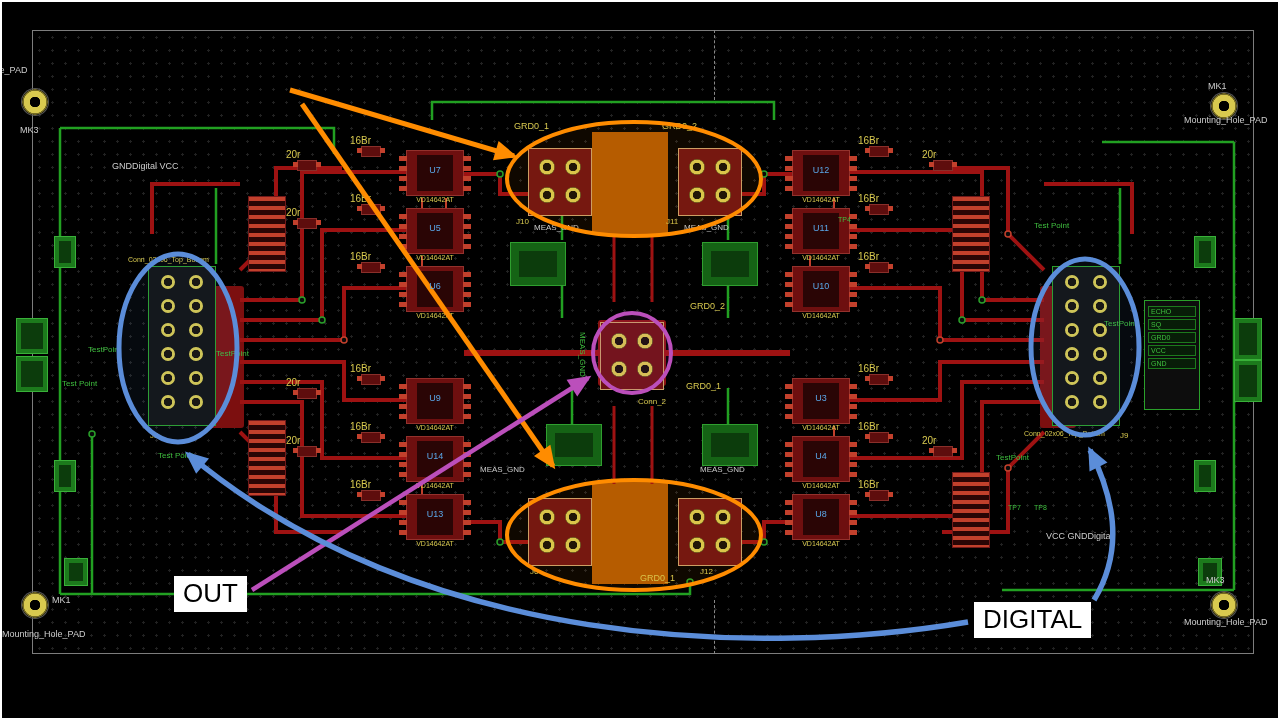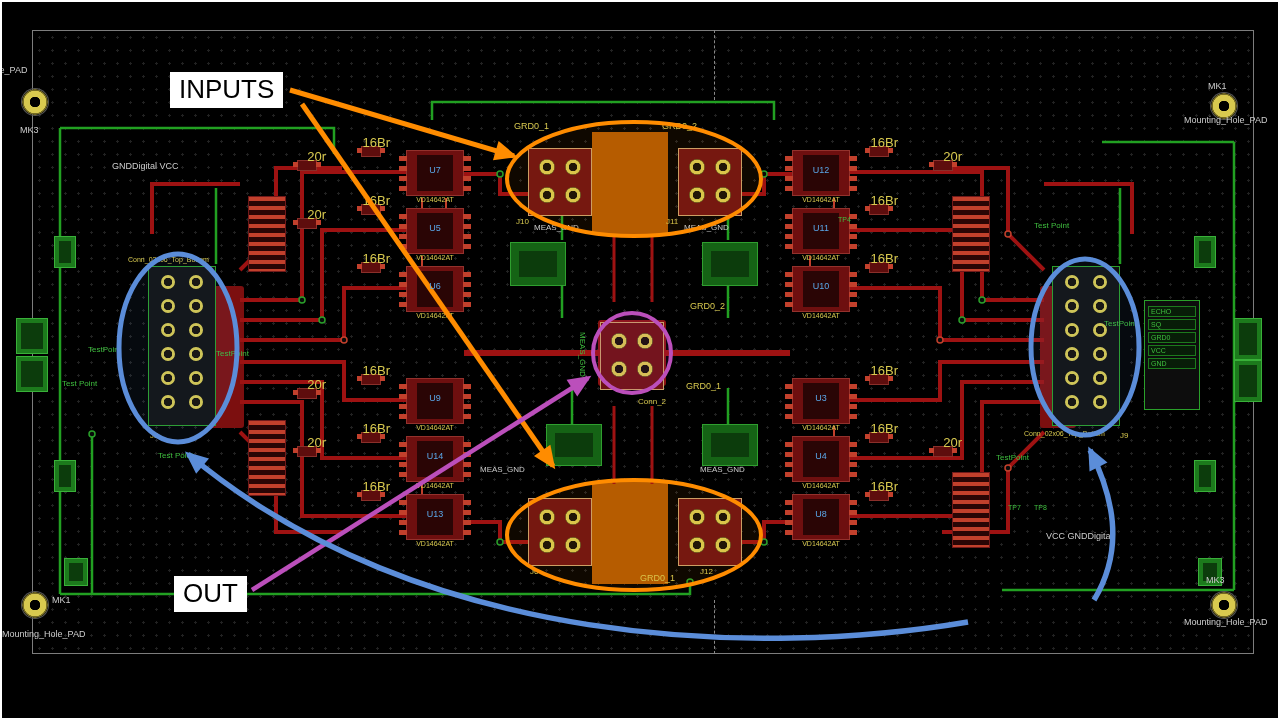--- a/index.html
+++ b/index.html
@@ -26,21 +26,21 @@
   .gpad.s{width:14px;height:14px;}
   .gp{position:absolute;background:#156315;border:1px solid #2f9f2f;}
   .gp b{position:absolute;left:8px;right:8px;top:8px;bottom:8px;background:#0c3c0c;}
   .comb{position:absolute;background:repeating-linear-gradient(180deg,#c2402c 0px,#c2402c 4px,#2a0505 4px,#2a0505 9px);border:1px solid #701a1a;}
   .eb{position:absolute;background:#1c7a1c;border:1px solid #39b039;}
   .eb b{position:absolute;left:4px;right:4px;top:4px;bottom:4px;background:#0c3c0c;}
   .echoblk{position:absolute;background:#0d0d0d;border:1px solid #2aa02a;padding:3px 2px;box-sizing:border-box;}
   .pinlbl{color:#3fbf3f;font-size:7px;line-height:1.3;border:1px solid #1c7a1c;margin:2px 1px;padding:0 2px;background:#081d08;}
   .pv{position:absolute;width:18px;height:9px;background:#5e0d0d;border:1px solid #8a2f2a;}
   .pv i{display:block;position:absolute;top:1px;width:5px;height:5px;background:#c2402c;}
-  .pvlbl{position:absolute;width:40px;text-align:right;color:#d8c94f;font-size:13px;white-space:nowrap;}
+  .pvlbl{position:absolute;width:40px;text-align:left;color:#d8c94f;font-size:10px;white-space:nowrap;}
   .slbl{position:absolute;white-space:nowrap;line-height:1;}
   
   .callout{position:absolute;background:#fff;color:#000;font-size:26px;line-height:34px;padding:0 9px 2px;white-space:nowrap;}
 </style>
 </head>
 <body>
 
 <div class="frame">
   <div id="board">
 
@@ -563,15 +563,15 @@
     <ellipse cx="176" cy="346" rx="59" ry="94" fill="rgba(91,141,217,0.07)" stroke-width="5" stroke="#5b8dd9"></ellipse>
     <ellipse cx="1083" cy="345" rx="54" ry="88" fill="rgba(91,141,217,0.07)" stroke-width="5" stroke="#5b8dd9"></ellipse>
 
     <path d="M288,88 L512,154" fill="none" stroke-width="5" marker-end="url(#mO)" stroke="#ff8c00"></path>
     <path d="M300,102 L551,464" fill="none" stroke-width="5" marker-end="url(#mO)" stroke="#ff8c00"></path>
     <path d="M250,588 L586,376" fill="none" stroke-width="4.5" marker-end="url(#mP)" stroke="#bb4fbb"></path>
     <path d="M966,620 C760,655 420,648 186,452" fill="none" stroke-width="5.5" marker-end="url(#mB)" stroke="#5b8dd9"></path>
     <path d="M1092,598 C1124,545 1110,492 1088,448" fill="none" stroke-width="5.5" marker-end="url(#mB)" stroke="#5b8dd9"></path>
   </svg>
 
-  <div class="callout" style="left:168px;top:70px;">INPUTS</div>
   <div class="callout" style="left:172px;top:574px;">OUT</div>
+  <div class="callout" style="left:972px;top:600px;">DIGITAL</div>
 </div>
 
 </body></html>

